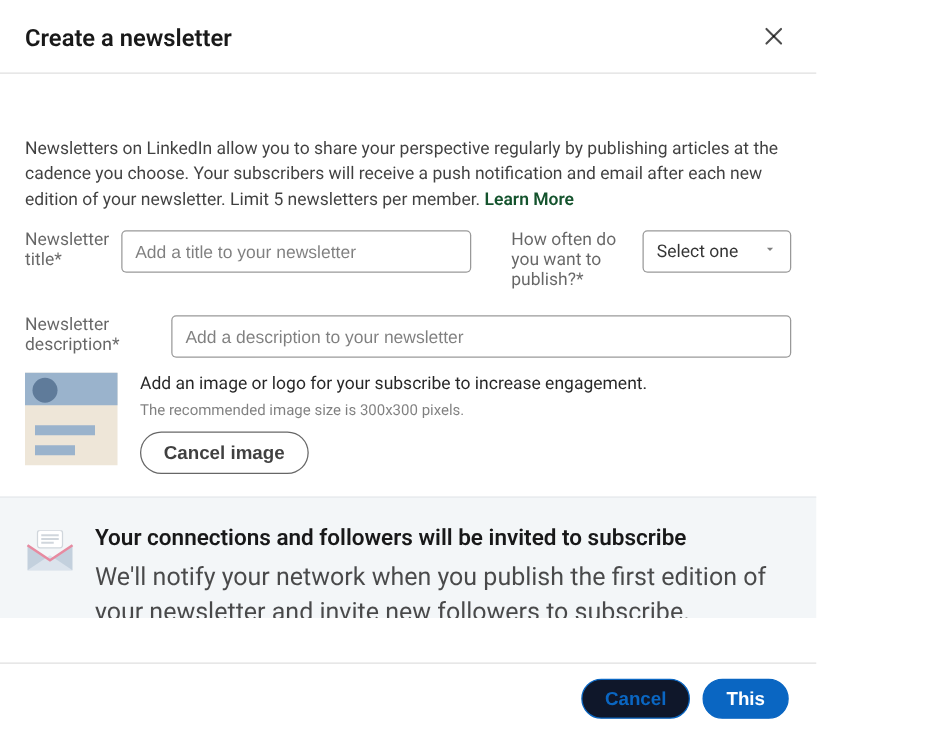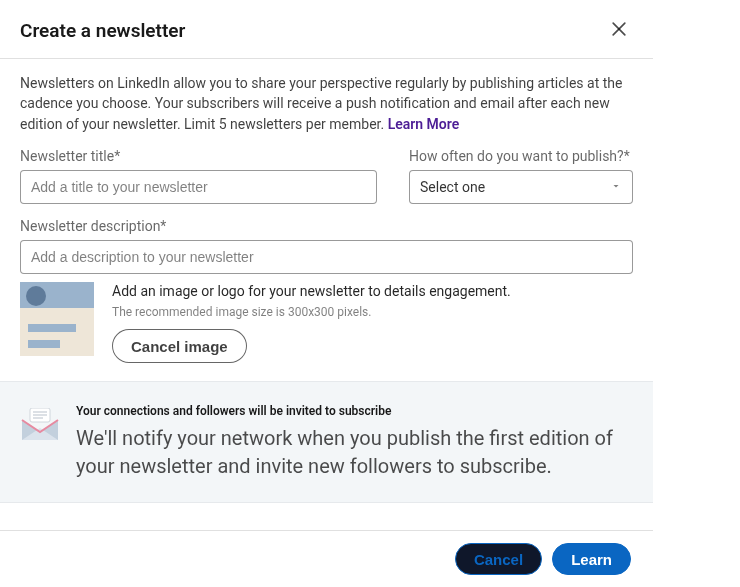--- a/index.html
+++ b/index.html
@@ -5,42 +5,42 @@
   * { box-sizing: border-box; margin: 0; padding: 0; }
   body {
     font-family: -apple-system, BlinkMacSystemFont, "Segoe UI", Roboto, Helvetica, Arial, sans-serif;
     color: rgba(0,0,0,0.9);
     background: #fff;
     width: 740px;
     height: 587px;
     overflow: hidden;
     position: relative;
   }
-  .modal { width: 653px; height: 587px; display: flex; flex-direction: column; }
+  .modal { width: 653px; height: 587px; display: flex; flex-direction: column; gap: 36px; }
   .header {
     display: flex; align-items: center; justify-content: space-between;
     padding: 14px 18px 12px 20px;
     border-bottom: 1px solid #e0e0e0;
   }
   .title { font-size: 19px; font-weight: 600; color: rgba(0,0,0,0.9); }
   .close-btn {
     width: 32px; height: 32px; display: flex; align-items: center; justify-content: center;
     cursor: pointer; background: none; border: none; color: rgba(0,0,0,0.7);
   }
   .body {
     flex: 1 1 auto; overflow-y: auto; padding: 14px 20px 0 20px;
     scrollbar-width: thin;
   }
   .body::-webkit-scrollbar { width: 10px; }
   .body::-webkit-scrollbar-thumb { background: #c4c4c4; border-radius: 5px; }
   .intro { font-size: 14px; color: rgba(0,0,0,0.75); line-height: 1.45; margin-bottom: 14px; }
-  .intro a { color: #4c1d95; text-decoration: none; font-weight: 600; }
+  .intro a { color: #14532d; text-decoration: none; font-weight: 600; }
   .section-heading { font-size: 15px; font-weight: 600; margin-bottom: 10px; color: rgba(0,0,0,0.9);}
   .row { display: flex; gap: 32px; margin-bottom: 14px; }
-  .field { display: flex; flex-direction: column; }
+  .field { display: flex; flex-direction: row; }
   .field.grow { flex: 1 1 auto; }
   .field.fixed { width: 224px; }
   .label { font-size: 14px; color: rgba(0,0,0,0.6); margin-bottom: 6px; }
   .text-input, .select {
     width: 100%; height: 34px; border: 1px solid rgba(0,0,0,0.4); border-radius: 4px;
     padding: 0 10px; font-size: 14px; color: rgba(0,0,0,0.9); background: #fff;
   }
   .text-input::placeholder { color: rgba(0,0,0,0.5); }
   .select { display: flex; align-items: center; justify-content: space-between; cursor: pointer; color: rgba(0,0,0,0.8);}
   .select .caret { color: rgba(0,0,0,0.5); }
@@ -60,21 +60,21 @@
   .upload-btn {
     height: 34px; border: 1px solid rgba(0,0,0,0.6); border-radius: 18px;
     background: #fff; padding: 0 18px; font-size: 15px; font-weight: 600;
     color: rgba(0,0,0,0.75); cursor: pointer;
   }
   .notice {
     background: #f3f6f8; border-top: 1px solid #e6e9ec; border-bottom:1px solid #e6e9ec;
     margin: 0 -20px; padding: 22px 20px; display: flex; gap: 16px; align-items: flex-start;
   }
   .env-icon { width: 40px; height: 34px; flex:0 0 auto; margin-top:4px;}
-  .notice-title { font-size: 12px; font-weight:600; color: rgba(0,0,0,0.9); margin-bottom:6px;}
+  .notice-title { font-size: 18px; font-weight:600; color: rgba(0,0,0,0.9); margin-bottom:6px;}
   .notice-body { font-size: 20px; color: rgba(0,0,0,0.7); line-height:1.4;}
   .footer {
     flex: 0 0 auto; display: flex; justify-content: flex-end; gap: 10px;
     padding: 12px 22px; border-top: 1px solid #e0e0e0;
   }
   .btn {
     height: 32px; border-radius: 18px; padding: 0 18px; font-size: 15px; font-weight:600;
     cursor: pointer; display:flex; align-items:center;
   }
   .btn-secondary { background:#0f172a; border:1px solid #0a66c2; color:#0a66c2; }
@@ -127,21 +127,21 @@
     </div>
 
     <div class="upload-row">
       <div class="thumb">
         <div class="stripe-top"></div>
           <div class="circle"></div>
           <div class="bar1"></div>
           <div class="bar2"></div>
       </div>
       <div class="upload-col">
-        <div class="upload-title">Add an image or logo for your newsletter to details engagement.</div>
+        <div class="upload-title">Add an image or logo for your subscribe to increase engagement.</div>
         <div class="upload-sub">The recommended image size is 300x300 pixels.</div>
         <button class="upload-btn">Cancel image</button>
       </div>
     </div>
 
     <div class="notice">
       <div class="env-icon">
         <svg width="40" height="34" viewBox="0 0 40 34">
           <rect x="10" y="0" width="20" height="14" rx="2" fill="#fff" stroke="#d0d6dc"></rect>
           <line x1="13" y1="4" x2="27" y2="4" stroke="#d0d6dc" stroke-width="1.5"></line>
@@ -154,16 +154,16 @@
       </div>
       <div>
         <div class="notice-title">Your connections and followers will be invited to subscribe</div>
         <div class="notice-body">We'll notify your network when you publish the first edition of your newsletter and invite new followers to subscribe.</div>
       </div>
     </div>
   </div>
 
   <div class="footer">
     <button class="btn btn-secondary">Cancel</button>
-    <button class="btn btn-primary">Learn</button>
+    <button class="btn btn-primary">This</button>
   </div>
 
 </div>
 
 </body></html>

